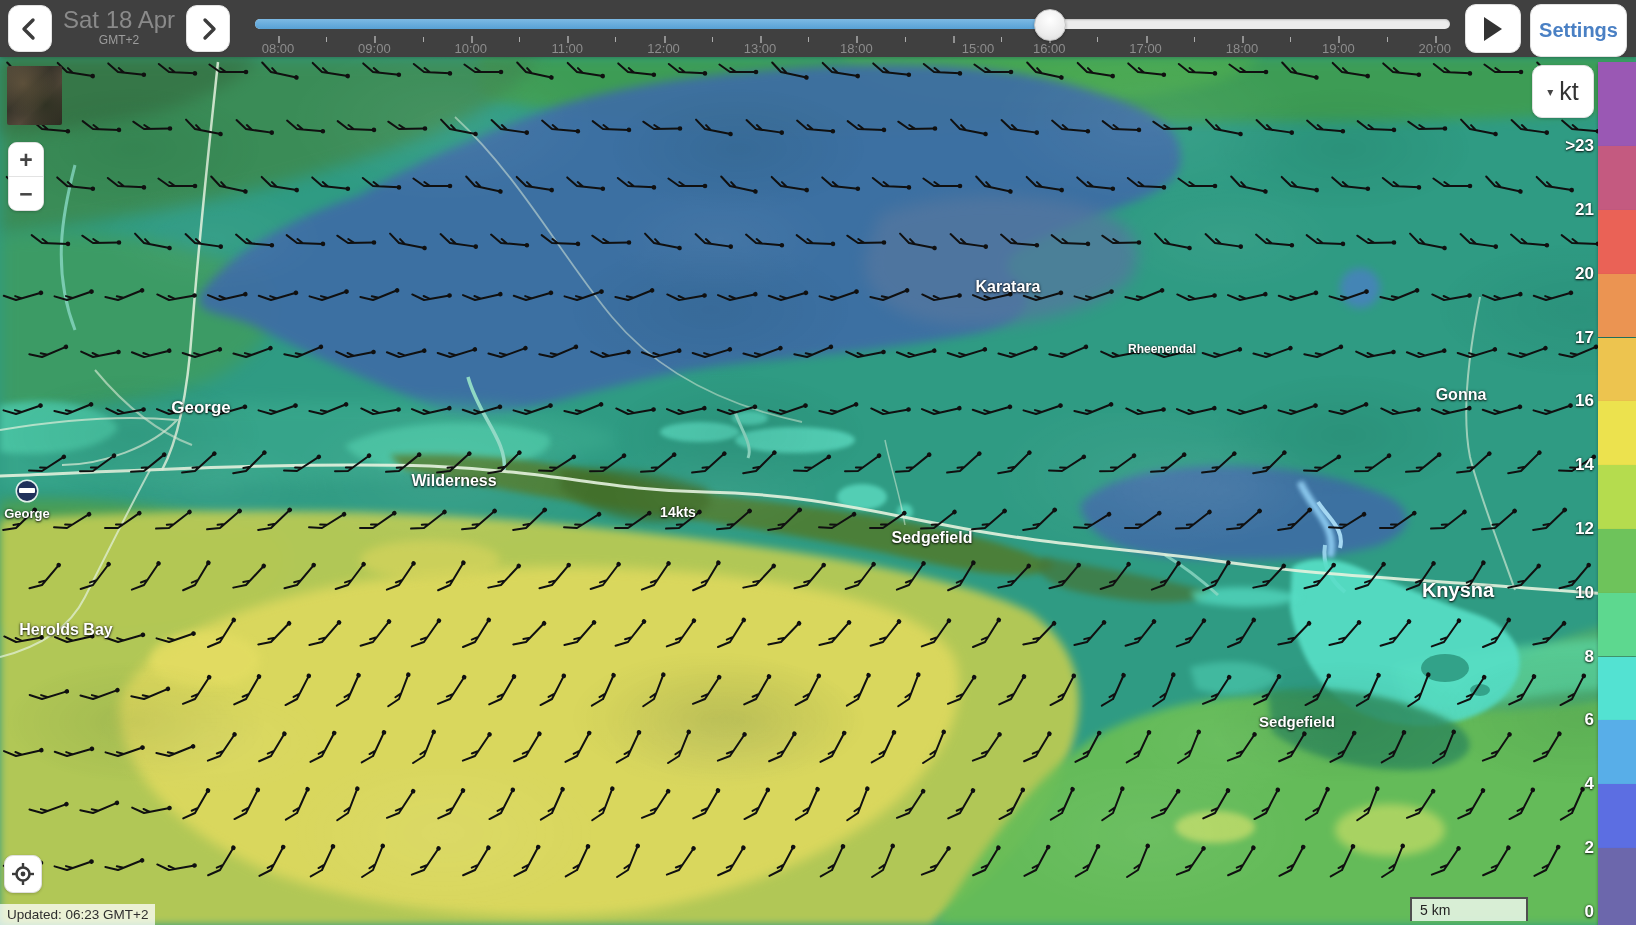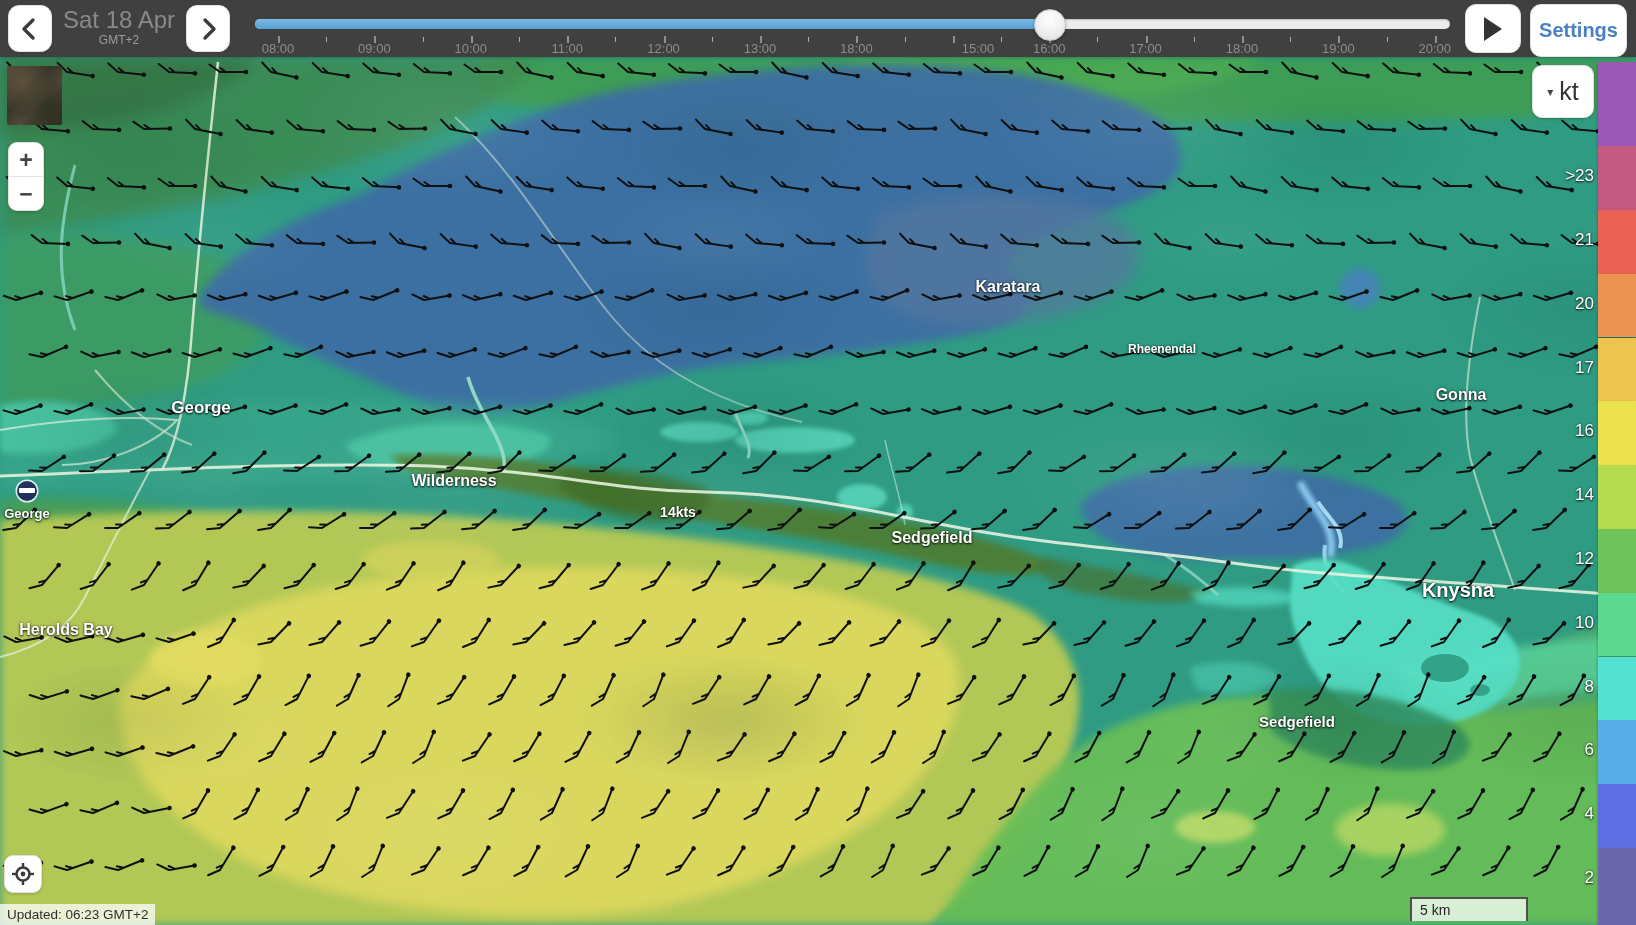--- a/index.html
+++ b/index.html
@@ -65,22 +65,22 @@
             border:2px solid #4f4f4f;border-bottom:0;background:rgba(248,252,248,.78);
             font-size:14px;color:#222;line-height:22px;padding-left:8px;z-index:12;}
   
   .unit-btn{position:absolute;left:1532px;top:65px;width:62px;height:53px;background:#fff;
             border:1px solid #e2e2e2;border-radius:10px;box-shadow:0 1px 3px rgba(0,0,0,.2);
             display:flex;align-items:center;justify-content:center;gap:6px;cursor:pointer;z-index:30;}
   .unit-btn .caret{font-size:12px;color:#444;}
   .unit-btn .unit{font-size:25px;color:#333;}
   .legend-strip{position:absolute;left:1598px;top:0;width:38px;z-index:20;}
   .legend-seg{position:absolute;left:0;width:38px;box-shadow:0 2px 3px rgba(0,0,0,.3);}
-  .legend-lbl{position:absolute;transform:translate(-100%,-50%);color:#fff;font-size:17px;font-weight:400;
-              text-shadow:0 1px 2px rgba(0,0,0,.8),0 0 3px rgba(0,0,0,.45);z-index:21;white-space:nowrap;margin-top:30px;}
+  .legend-lbl{position:absolute;transform:translate(-100%,-50%);color:#fff;font-size:17px;font-weight:700;
+              text-shadow:0 1px 2px rgba(0,0,0,.8),0 0 3px rgba(0,0,0,.45);z-index:21;white-space:nowrap;}
 </style>
 </head>
 <body>
 
 <div class="stage">
 
   <div class="map">
     <svg class="regions" width="1636" height="868" viewBox="0 57 1636 868">
       <rect x="0" y="57" width="1636" height="868" fill="#2f9b83"></rect>
       <path class="b6" d="M480,57 L1636,57 L1636,110 C1400,130 1150,115 950,128 C750,140 600,120 480,98 Z" fill="#3f9d51" opacity=".9"></path>

